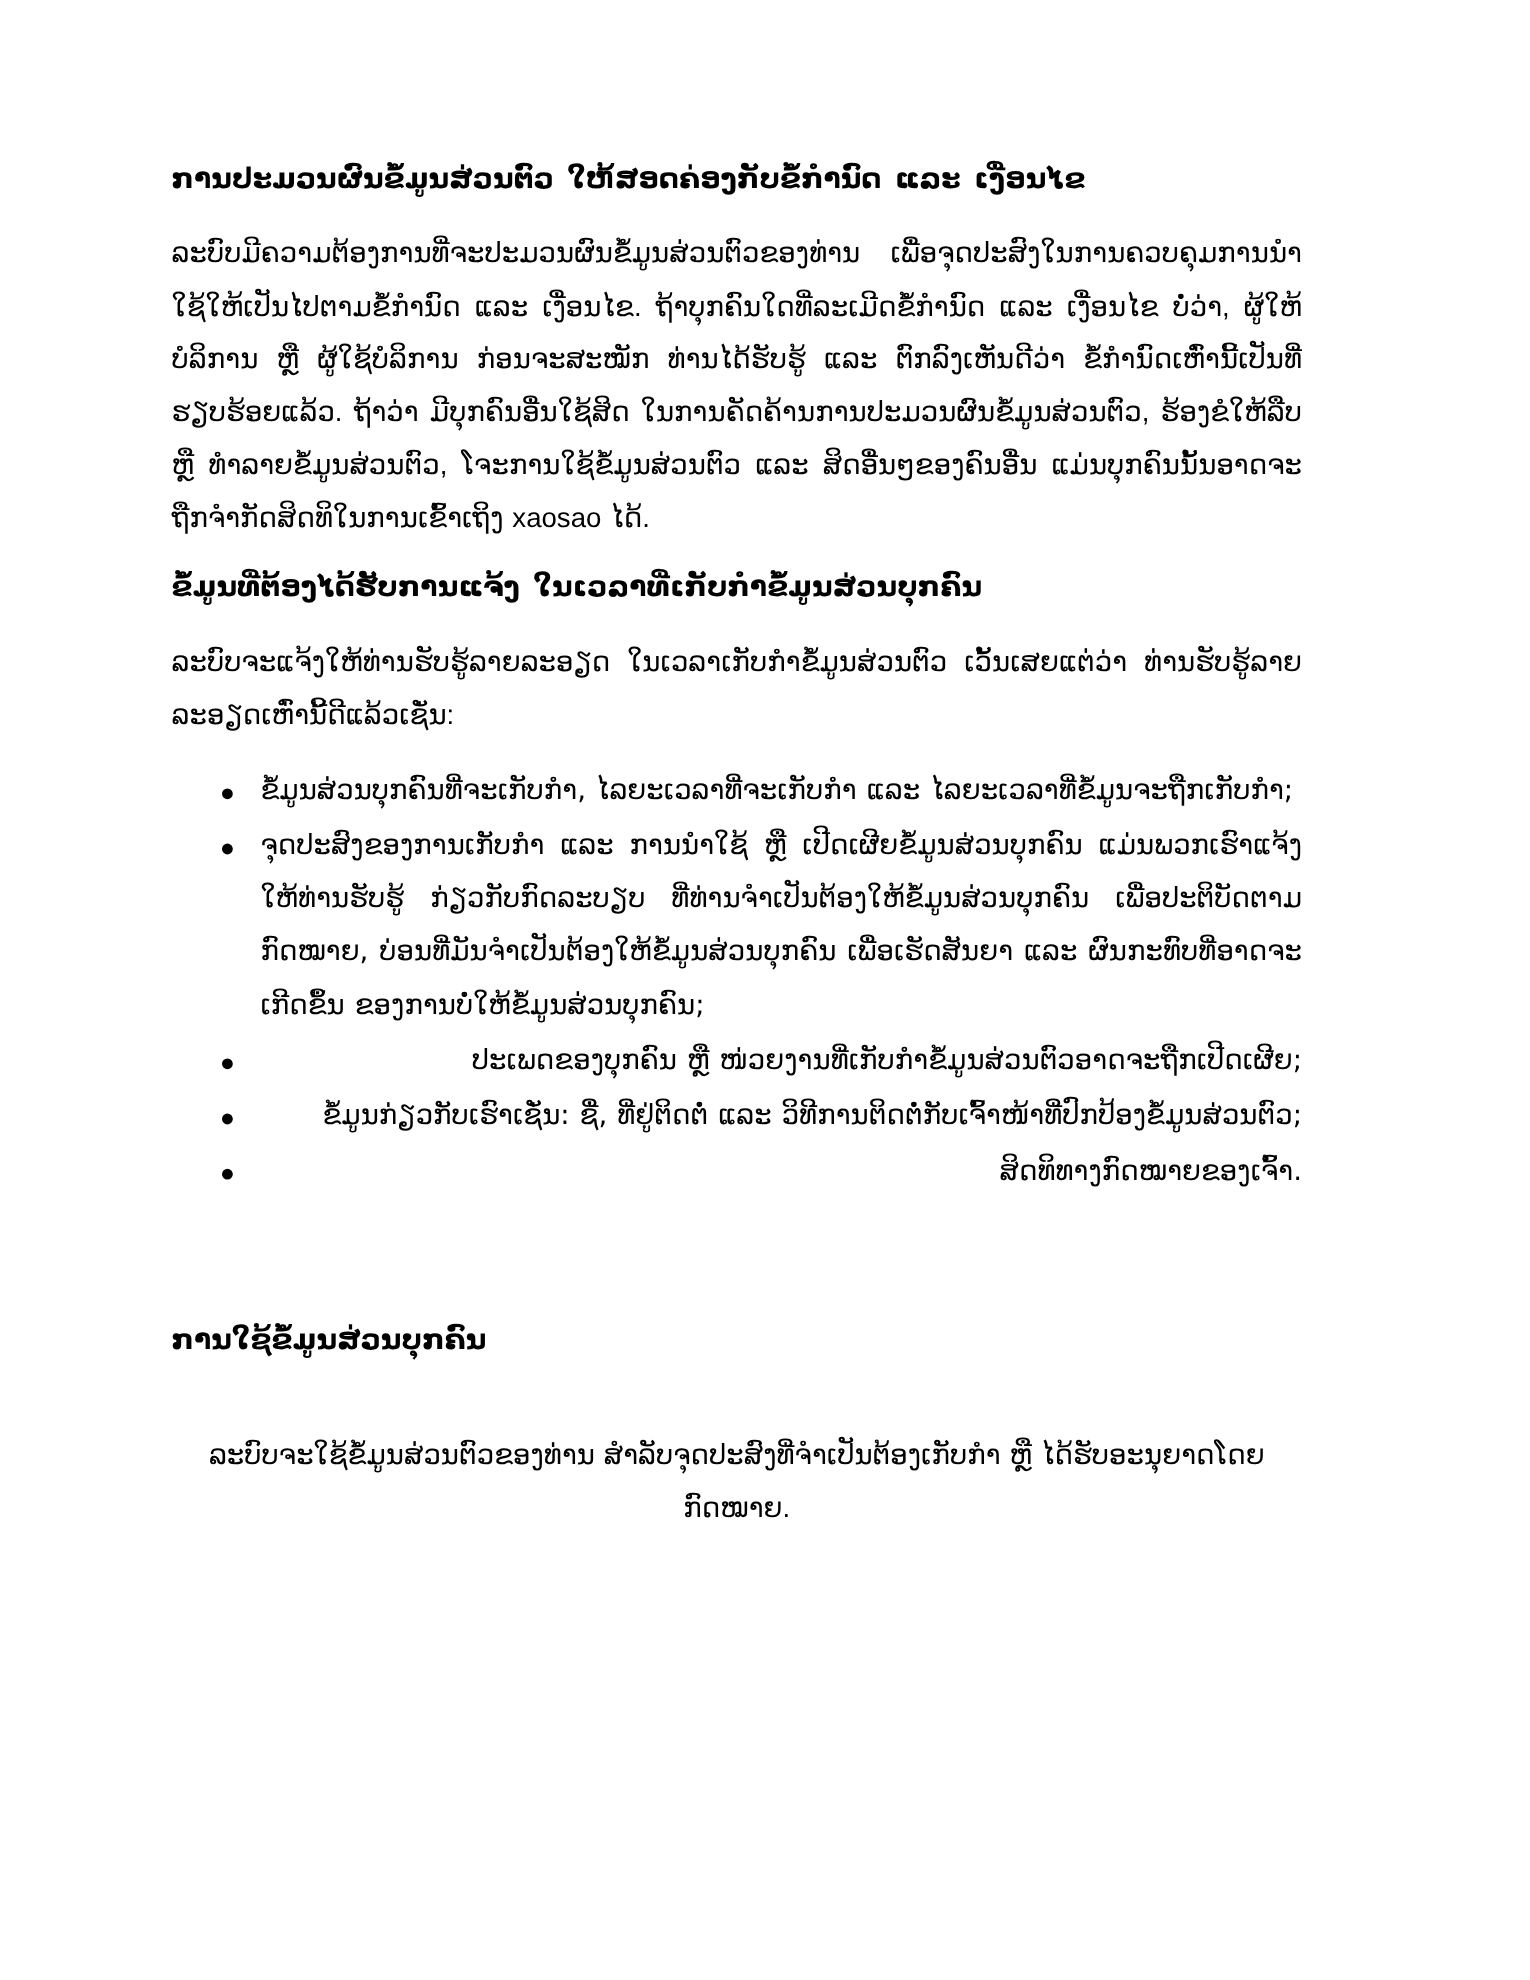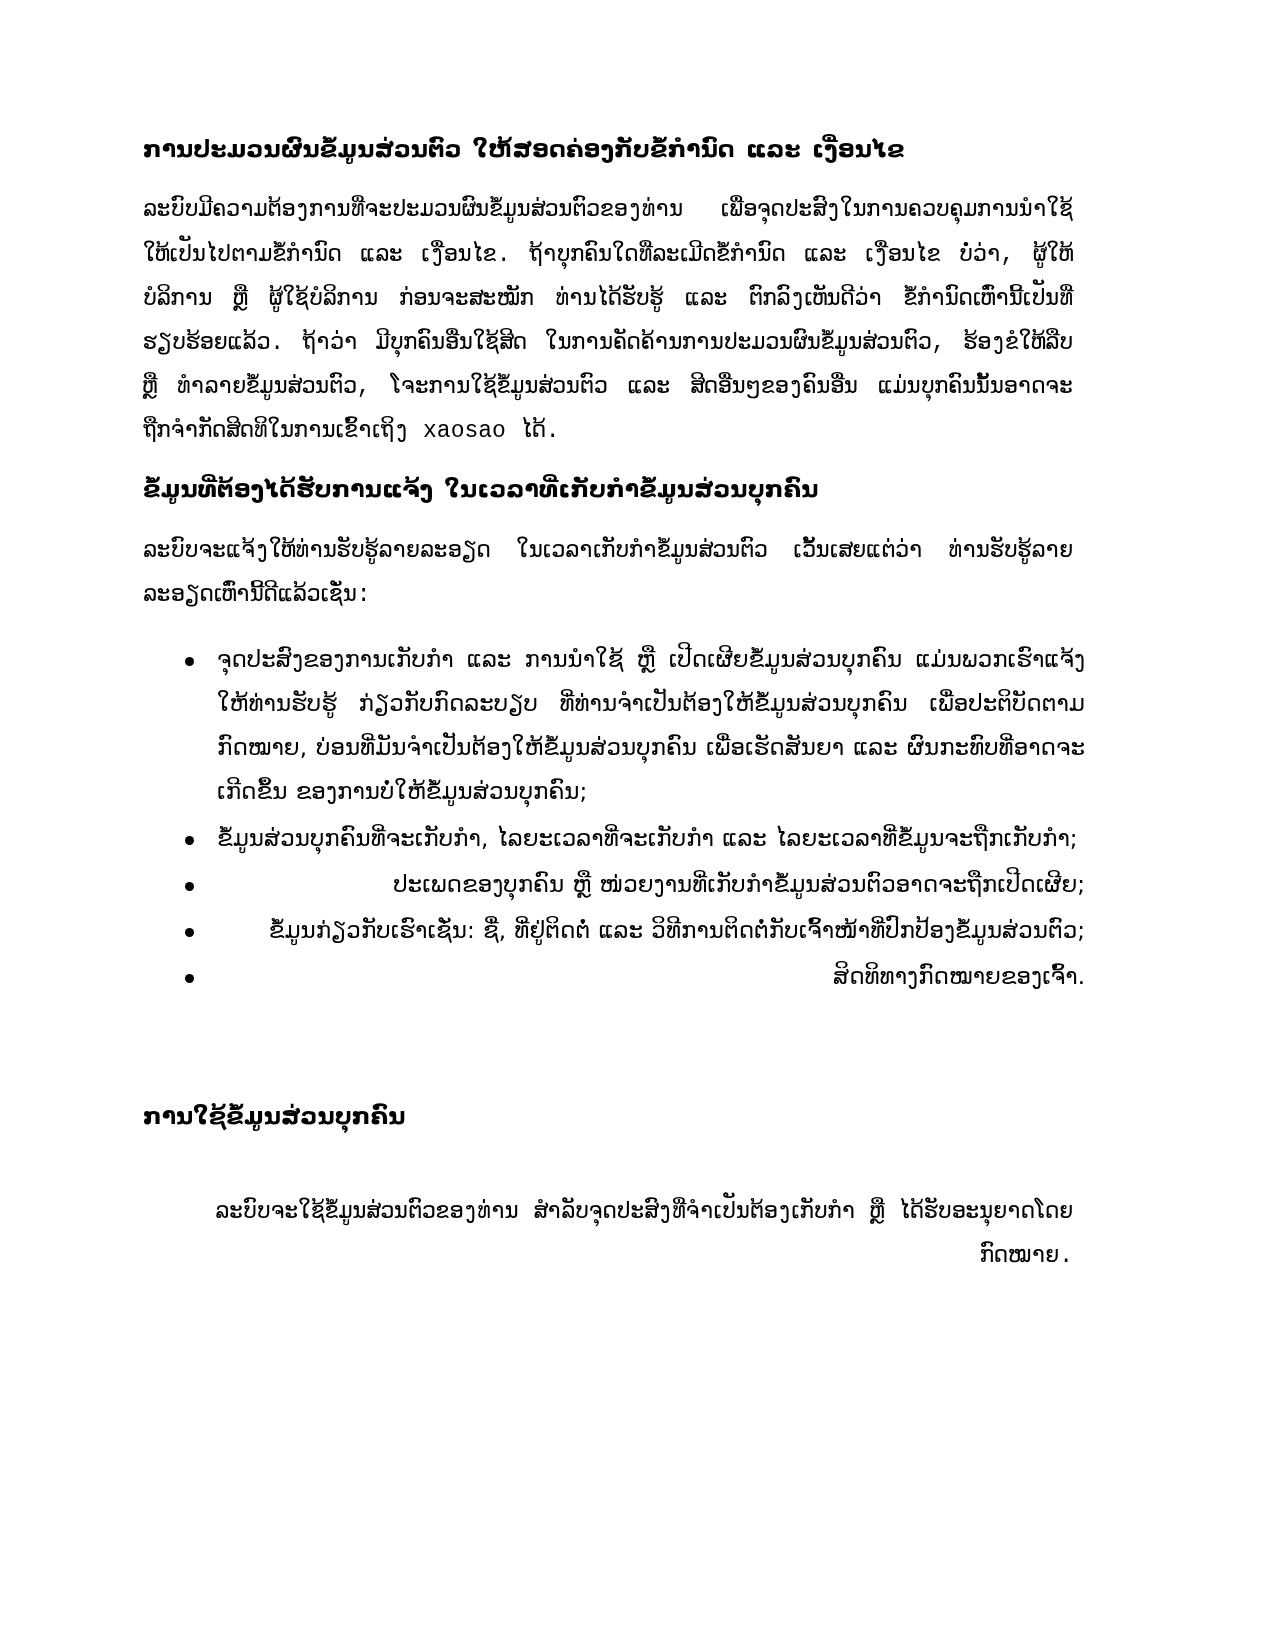--- a/index.html
+++ b/index.html
@@ -33,30 +33,30 @@
     letter-spacing: 0.1px;
     word-spacing: 3px;
   }
   h2.section-heading.spaced-above {
   }
   h2.section-heading.plain {
     margin-top: 70px;
     margin-bottom: 0;
   }
   p.para {
-    font-family: Liberation Mono, monospace;
+    font-family: Liberation Sans, sans-serif;
     font-size: 23px;
     line-height: 1.92;
-    margin: 0 12px 20px 0;
+    margin: 0 0 20px 0;
     text-align: justify;
     text-justify: inter-word;
     word-spacing: 1px;
   }
   p.para.last-left {
-    text-align: right;
+    text-align: center;
   }
   ul.bullet-list {
     margin: 6px 0 0 0;
     padding-left: 72px;
     list-style: none;
   }
   ul.bullet-list > li {
     position: relative;
     font-family: "DejaVu Sans", "Liberation Sans", sans-serif;
     font-size: 23px;
@@ -98,22 +98,22 @@
 
     <h2 class="section-heading">ການປະມວນຜົນຂໍ້ມູນສ່ວນຕົວ ໃຫ້ສອດຄ່ອງກັບຂໍ້ກຳນົດ ແລະ ເງື່ອນໄຂ</h2>
 
     <p class="para">ລະບົບມີຄວາມຕ້ອງການທີ່ຈະປະມວນຜົນຂໍ້ມູນສ່ວນຕົວຂອງທ່ານ ເພື່ອຈຸດປະສົງໃນການຄວບຄຸມການນຳໃຊ້ໃຫ້ເປັນໄປຕາມຂໍ້ກຳນົດ ແລະ ເງື່ອນໄຂ. ຖ້າບຸກຄົນໃດທີ່ລະເມີດຂໍ້ກຳນົດ ແລະ ເງື່ອນໄຂ ບໍ່ວ່າ, ຜູ້ໃຫ້ບໍລິການ ຫຼື ຜູ້ໃຊ້ບໍລິການ ກ່ອນຈະສະໝັກ ທ່ານໄດ້ຮັບຮູ້ ແລະ ຕົກລົງເຫັນດີວ່າ ຂໍ້ກຳນົດເຫົ່ານີ້ເປັນທີ່ຮຽບຮ້ອຍແລ້ວ. ຖ້າວ່າ ມີບຸກຄົນອື່ນໃຊ້ສິດ ໃນການຄັດຄ້ານການປະມວນຜົນຂໍ້ມູນສ່ວນຕົວ, ຮ້ອງຂໍໃຫ້ລືບ ຫຼື ທຳລາຍຂໍ້ມູນສ່ວນຕົວ, ໂຈະການໃຊ້ຂໍ້ມູນສ່ວນຕົວ ແລະ ສິດອື່ນໆຂອງຄົນອື່ນ ແມ່ນບຸກຄົນນັ້ນອາດຈະຖືກຈຳກັດສິດທິໃນການເຂົ້າເຖິງ xaosao ໄດ້.</p>
 
     <h2 class="section-heading spaced-above">ຂໍ້ມູນທີ່ຕ້ອງໄດ້ຮັບການແຈ້ງ ໃນເວລາທີ່ເກັບກຳຂໍ້ມູນສ່ວນບຸກຄົນ</h2>
 
     <p class="para">ລະບົບຈະແຈ້ງໃຫ້ທ່ານຮັບຮູ້ລາຍລະອຽດ ໃນເວລາເກັບກຳຂໍ້ມູນສ່ວນຕົວ ເວັ້ນເສຍແຕ່ວ່າ ທ່ານຮັບຮູ້ລາຍລະອຽດເຫົ່ານີ້ດີແລ້ວເຊັ່ນ:</p>
 
     <ul class="bullet-list">
+      <li>ຂໍ້ມູນສ່ວນບຸກຄົນທີ່ຈະເກັບກຳ, ໄລຍະເວລາທີ່ຈະເກັບກຳ ແລະ ໄລຍະເວລາທີ່ຂໍ້ມູນຈະຖືກເກັບກຳ;</li>
       <li>ຈຸດປະສົງຂອງການເກັບກຳ ແລະ ການນຳໃຊ້ ຫຼື ເປີດເຜີຍຂໍ້ມູນສ່ວນບຸກຄົນ ແມ່ນພວກເຮົາແຈ້ງໃຫ້ທ່ານຮັບຮູ້ ກ່ຽວກັບກົດລະບຽບ ທີ່ທ່ານຈຳເປັນຕ້ອງໃຫ້ຂໍ້ມູນສ່ວນບຸກຄົນ ເພື່ອປະຕິບັດຕາມກົດໝາຍ, ບ່ອນທີ່ມັນຈຳເປັນຕ້ອງໃຫ້ຂໍ້ມູນສ່ວນບຸກຄົນ ເພື່ອເຮັດສັນຍາ ແລະ ຜົນກະທົບທີ່ອາດຈະເກີດຂຶ້ນ ຂອງການບໍ່ໃຫ້ຂໍ້ມູນສ່ວນບຸກຄົນ;</li>
-      <li>ຂໍ້ມູນສ່ວນບຸກຄົນທີ່ຈະເກັບກຳ, ໄລຍະເວລາທີ່ຈະເກັບກຳ ແລະ ໄລຍະເວລາທີ່ຂໍ້ມູນຈະຖືກເກັບກຳ;</li>
       <li class="left-aligned">ປະເພດຂອງບຸກຄົນ ຫຼື ໜ່ວຍງານທີ່ເກັບກຳຂໍ້ມູນສ່ວນຕົວອາດຈະຖືກເປີດເຜີຍ;</li>
       <li class="left-aligned">ຂໍ້ມູນກ່ຽວກັບເຮົາເຊັ່ນ: ຊື່, ທີ່ຢູ່ຕິດຕໍ່ ແລະ ວິທີການຕິດຕໍ່ກັບເຈົ້າໜ້າທີ່ປົກປ້ອງຂໍ້ມູນສ່ວນຕົວ;</li>
       <li class="left-aligned">ສິດທິທາງກົດໝາຍຂອງເຈົ້າ.</li>
     </ul>
 
     <div class="gap-after-list"></div>
 
     <h2 class="section-heading plain">ການໃຊ້ຂໍ້ມູນສ່ວນບຸກຄົນ</h2>
 
     <div class="mid-gap"></div>

